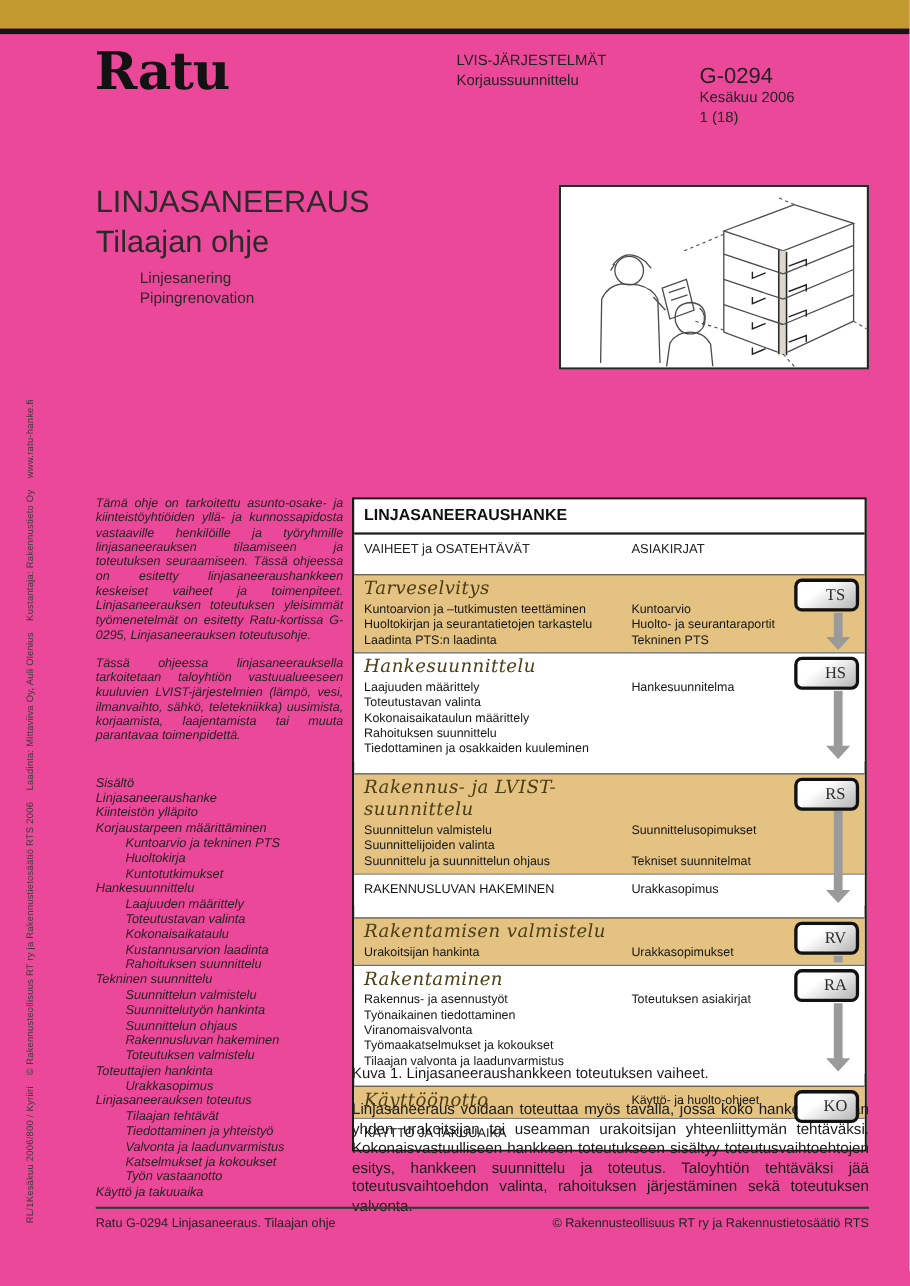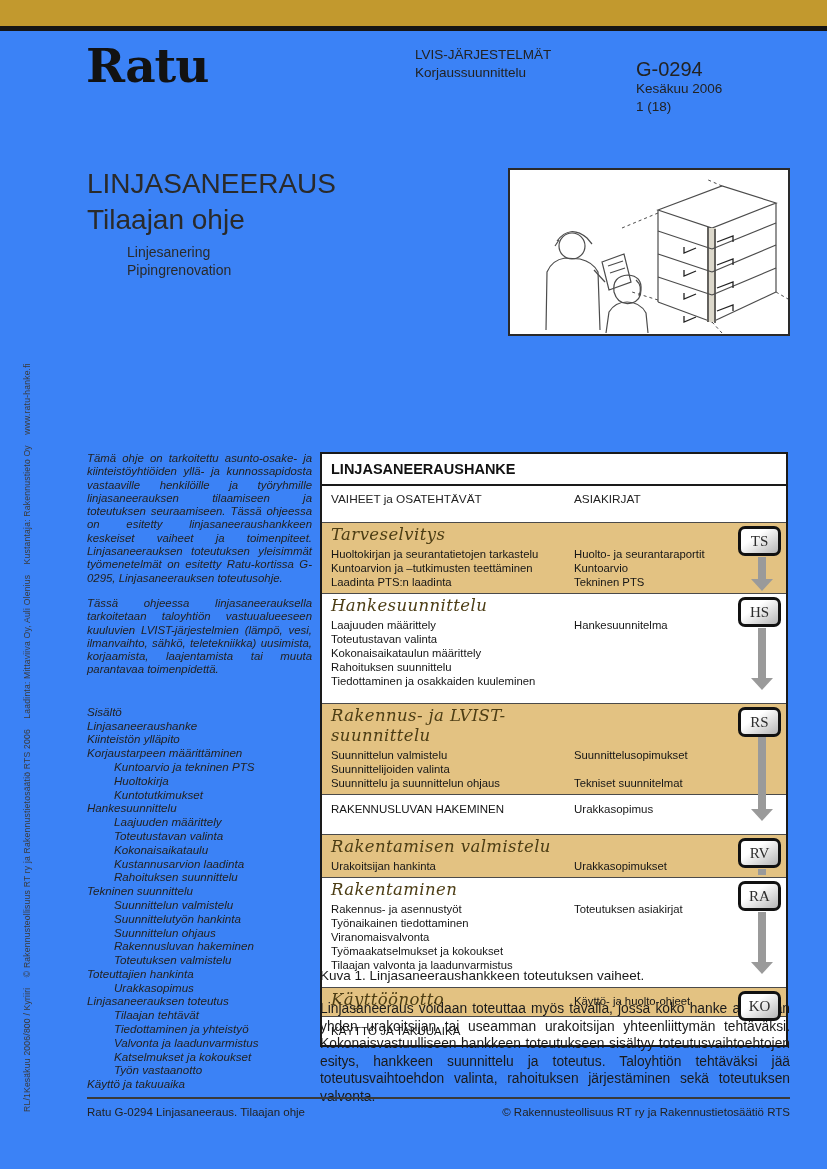--- a/index.html
+++ b/index.html
@@ -1,16 +1,16 @@
 <!DOCTYPE html>
 <html style="--gold: #C2992E; --tan: #E3C282; --arrow: #9A9A9A;"><head>
 <meta charset="utf-8">
 <style>
   html,body{margin:0;padding:0;background:#fff;}
-  .page{position:relative;width:827px;height:1169px;background:#3b82f6;overflow:hidden;
+  .page{position:relative;width:827px;height:1169px;background:#ec4899;overflow:hidden;
         font-family:"Liberation Sans",sans-serif;color:#1c1c1c;}
   
   .gold-band{position:absolute;left:0;top:0;width:827px;height:26px;background:var(--gold,#C2992E);}
   .black-band{position:absolute;left:0;top:26px;width:827px;height:5px;background:#151515;}
   
   .logo{position:absolute;left:86px;top:38px;font-family:"DejaVu Serif",serif;font-weight:bold;
         font-size:47px;letter-spacing:-1px;color:#121212;}
   .hdr-cat{position:absolute;left:415px;top:46px;font-size:13.5px;line-height:18px;color:#222;}
   .hdr-code{position:absolute;left:636px;top:58px;font-size:20px;color:#222;}
   .hdr-date{position:absolute;left:636px;top:80px;font-size:13.5px;line-height:18px;color:#222;}
@@ -43,21 +43,21 @@
   .fc-row{display:grid;grid-template-columns:243px auto;font-size:11.3px;line-height:14px;color:#161616;}
   .fc-row .c2{padding-right:60px;}
   .fc-hdrgrid{display:grid;grid-template-columns:243px auto;align-items:center;}
   .fc-hdrgrid .doc{font-size:11.3px;color:#161616;}
   .fc-plain{display:grid;grid-template-columns:243px auto;padding:8px 9px;font-size:11.5px;
             color:#161616;border-top:1px solid #4a4a4a;background:#fff;align-items:center;}
   .fc-group{position:relative;}
   .fc-badge{position:absolute;top:3px;right:5px;width:37px;height:24px;border:3px solid #111;
             border-radius:7px;background:linear-gradient(145deg,#ffffff 35%,#b5b5b5 100%);
             display:flex;align-items:center;justify-content:center;
-            font-family:"Liberation Serif",serif;font-size:15px;color:#2d2d2d;z-index:3;}
+            font-family:"Liberation Serif",serif;font-size:15px;color:#2d2d2d;z-index:3;padding-left:16px;}
   .fc-arrow{position:absolute;right:8px;top:34px;bottom:2px;width:32px;z-index:2;}
   .fc-arrow::before{content:"";position:absolute;left:12px;top:0;bottom:11px;width:8px;
             background:var(--arrow,#9A9A9A);}
   .fc-arrow.head::after{content:"";position:absolute;left:5px;bottom:0;width:0;height:0;
             border-left:11px solid transparent;border-right:11px solid transparent;
             border-top:12px solid var(--arrow,#9A9A9A);}
   .fc-arrow.bar::before{bottom:0;}
   
   .caption{position:absolute;left:320px;top:968px;font-size:13.5px;color:#1a1a1a;}
   .bodypara{position:absolute;left:320px;top:1000px;width:470px;font-size:13.8px;line-height:17.6px;
@@ -190,26 +190,26 @@
     <div class="fc-colhdr">
       <span>VAIHEET ja OSATEHTÄVÄT</span>
       <span>ASIAKIRJAT</span>
     </div>
     <div id="fc-sections">
         <div class="fc-section tan">
           <div class="fc-hdrgrid">
             <div class="fc-phase">Tarveselvitys</div>
           </div>
           <div class="fc-row">
+            <span class="c1">Kuntoarvion ja –tutkimusten teettäminen</span>
+            <span class="c2">Kuntoarvio</span>
+          </div>
+          <div class="fc-row">
             <span class="c1">Huoltokirjan ja seurantatietojen tarkastelu</span>
             <span class="c2">Huolto- ja seurantaraportit</span>
-          </div>
-          <div class="fc-row">
-            <span class="c1">Kuntoarvion ja –tutkimusten teettäminen</span>
-            <span class="c2">Kuntoarvio</span>
           </div>
           <div class="fc-row">
             <span class="c1">Laadinta PTS:n laadinta</span>
             <span class="c2">Tekninen PTS</span>
           </div>
           <div class="fc-badge">TS</div>
           <div class="fc-arrow head"></div>
         </div>
         <div class="fc-section white">
           <div class="fc-hdrgrid">

